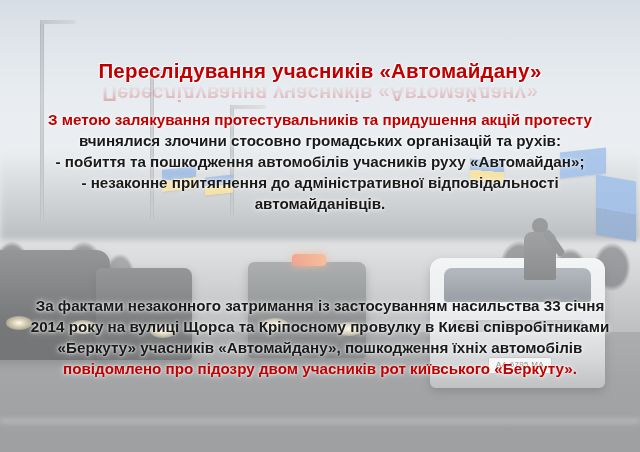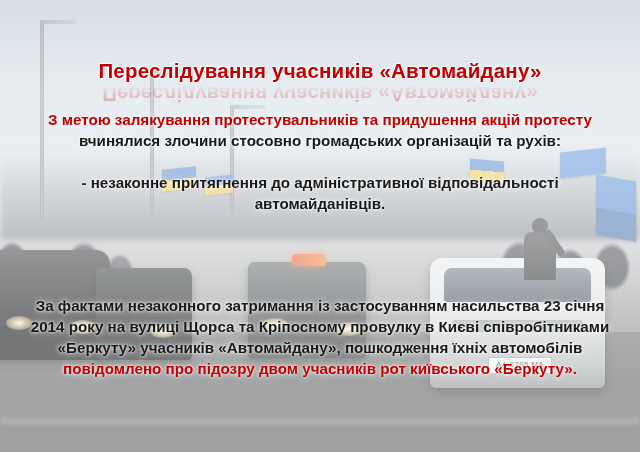--- a/index.html
+++ b/index.html
@@ -320,22 +320,22 @@
 
   <div class="content">
 
     <div class="title-wrap">
       <div class="title">Переслідування учасників «Автомайдану»</div>
       <div class="title-reflection">Переслідування учасників «Автомайдану»</div>
     </div>
 
     <div class="para p1">
       <span class="hl-red">З метою залякування протестувальників та придушення акцій протесту</span><span> вчинялися злочини стосовно громадських організацій та рухів:</span><br>
-      <br>
+      <span>-   побиття та пошкодження автомобілів учасників руху «Автомайдан»;</span><br>
       <span>- незаконне притягнення до адміністративної відповідальності автомайданівців.</span>
     </div>
 
     <div class="para p2">
-      <span>За фактами незаконного затримання із застосуванням насильства 23 січня 2014 року на вулиці Щорса та Кріпосному провулку в Києві співробітниками «Беркуту» учасників «Автомайдану», пошкодження їхніх автомобілів </span><span class="hl-red">повідомлено про підозру двом учасників рот київського «Беркуту».</span>
+      <span>За фактами незаконного затримання із застосуванням насильства 33 січня 2014 року на вулиці Щорса та Кріпосному провулку в Києві співробітниками «Беркуту» учасників «Автомайдану», пошкодження їхніх автомобілів </span><span class="hl-red">повідомлено про підозру двом учасників рот київського «Беркуту».</span>
     </div>
 
   </div>
 </div>
 
 </body></html>

